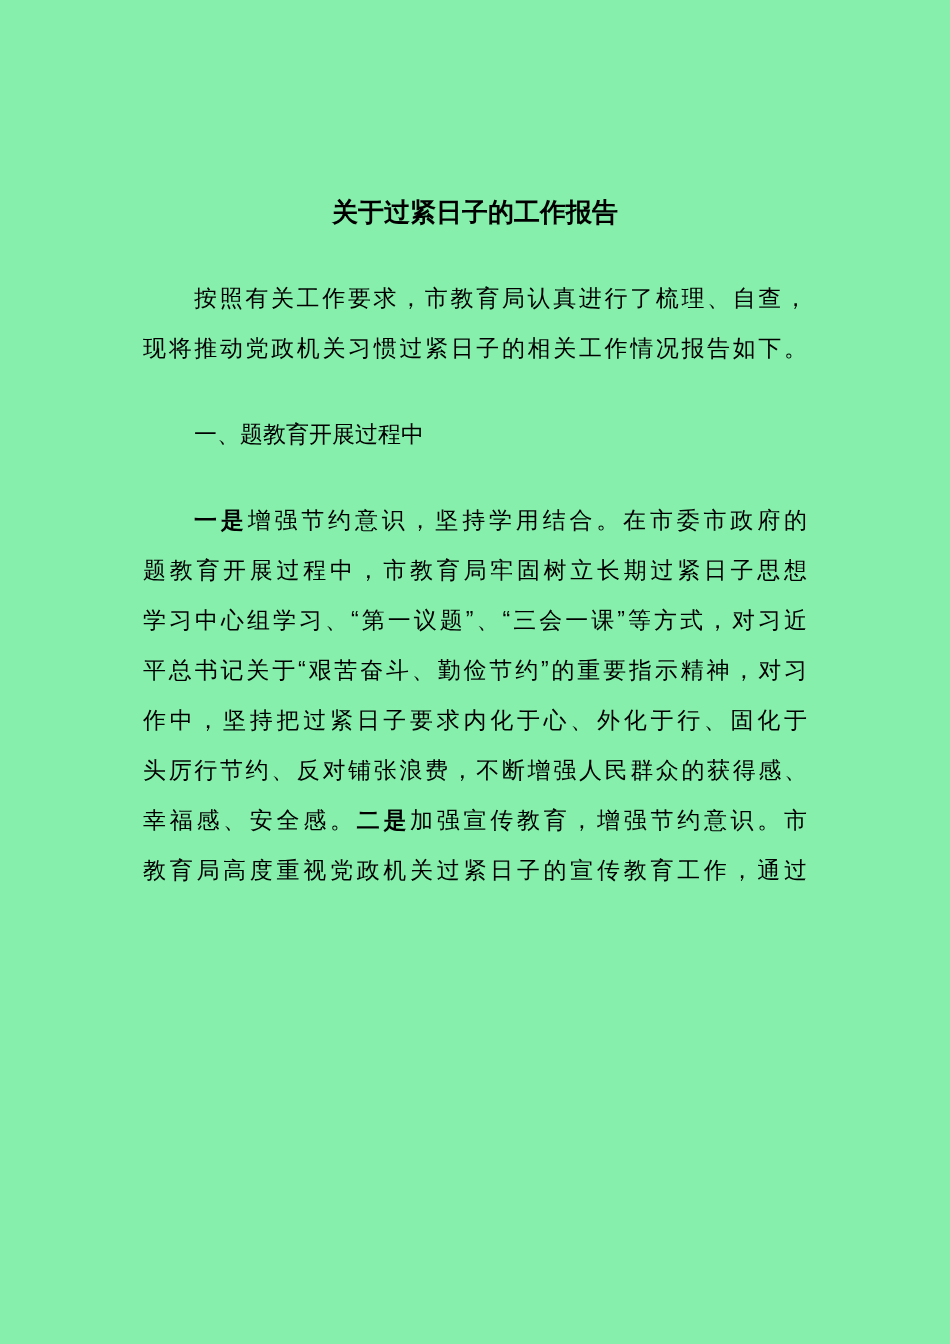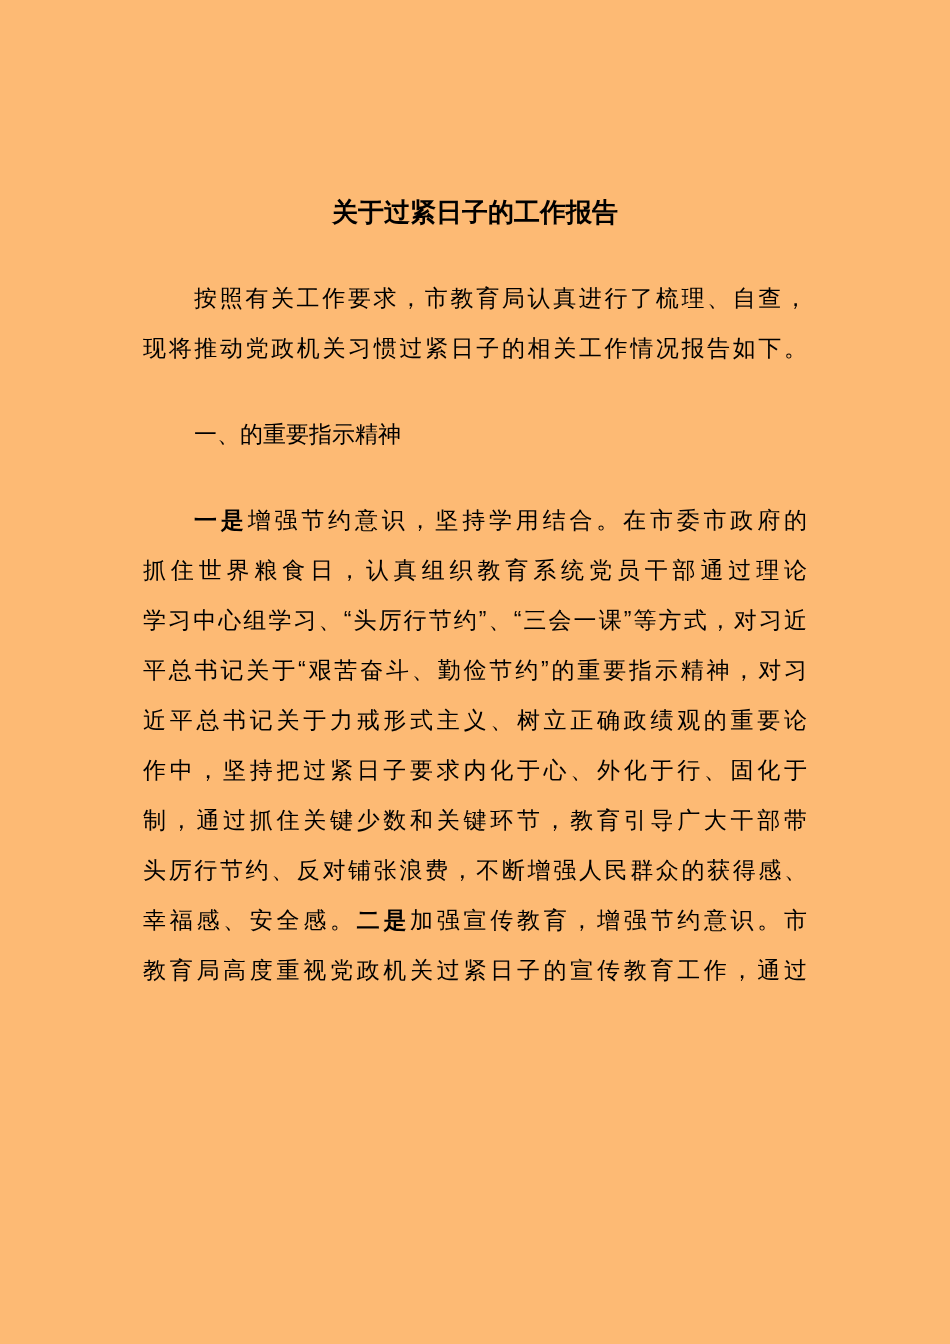--- a/index.html
+++ b/index.html
@@ -4,21 +4,21 @@
 <style>
   html, body {
     margin: 0;
     padding: 0;
     background: #ffffff;
   }
   .page {
     position: relative;
     width: 950px;
     height: 1344px;
-    background: #fdba74;
+    background: #86efac;
     overflow: hidden;
     color: #000000;
     font-family: "Liberation Sans", sans-serif;
   }
   .content {
     box-sizing: border-box;
     width: 100%;
     padding: 187px 143px 0 143px;
   }
   .block {
@@ -54,28 +54,26 @@
 <div class="page">
   <div class="content">
       <div class="block title">
         <div class="line"><span class="run bold">关于过紧日子的工作报告</span></div>
       </div>
       <div class="block paragraph">
         <div class="line indent"><span class="run">按照有关工作要求，市教育局认真进行了梳理、自查，</span></div>
         <div class="line"><span class="run">现将推动党政机关习惯过紧日子的相关工作情况报告如下。</span></div>
       </div>
       <div class="block heading">
-        <div class="line indent"><span class="run">一、的重要指示精神</span></div>
+        <div class="line indent"><span class="run">一、题教育开展过程中</span></div>
       </div>
       <div class="block paragraph">
         <div class="line indent"><span class="run bold">一是</span><span class="run">增强节约意识，坚持学用结合。在市委市政府的</span></div>
-        <div class="line"><span class="run">抓住世界粮食日，认真组织教育系统党员干部通过理论</span></div>
-        <div class="line"><span class="run">学习中心组学习、“头厉行节约”、“三会一课”等方式，对习近</span></div>
+        <div class="line"><span class="run">题教育开展过程中，市教育局牢固树立长期过紧日子思想</span></div>
+        <div class="line"><span class="run">学习中心组学习、“第一议题”、“三会一课”等方式，对习近</span></div>
         <div class="line"><span class="run">平总书记关于“艰苦奋斗、勤俭节约”的重要指示精神，对习</span></div>
-        <div class="line"><span class="run">近平总书记关于力戒形式主义、树立正确政绩观的重要论</span></div>
         <div class="line"><span class="run">作中，坚持把过紧日子要求内化于心、外化于行、固化于</span></div>
-        <div class="line"><span class="run">制，通过抓住关键少数和关键环节，教育引导广大干部带</span></div>
         <div class="line"><span class="run">头厉行节约、反对铺张浪费，不断增强人民群众的获得感、</span></div>
         <div class="line"><span class="run">幸福感、安全感。</span><span class="run bold">二是</span><span class="run">加强宣传教育，增强节约意识。市</span></div>
         <div class="line"><span class="run">教育局高度重视党政机关过紧日子的宣传教育工作，通过</span></div>
       </div>
     </div>
 </div>
 
 </body></html>

